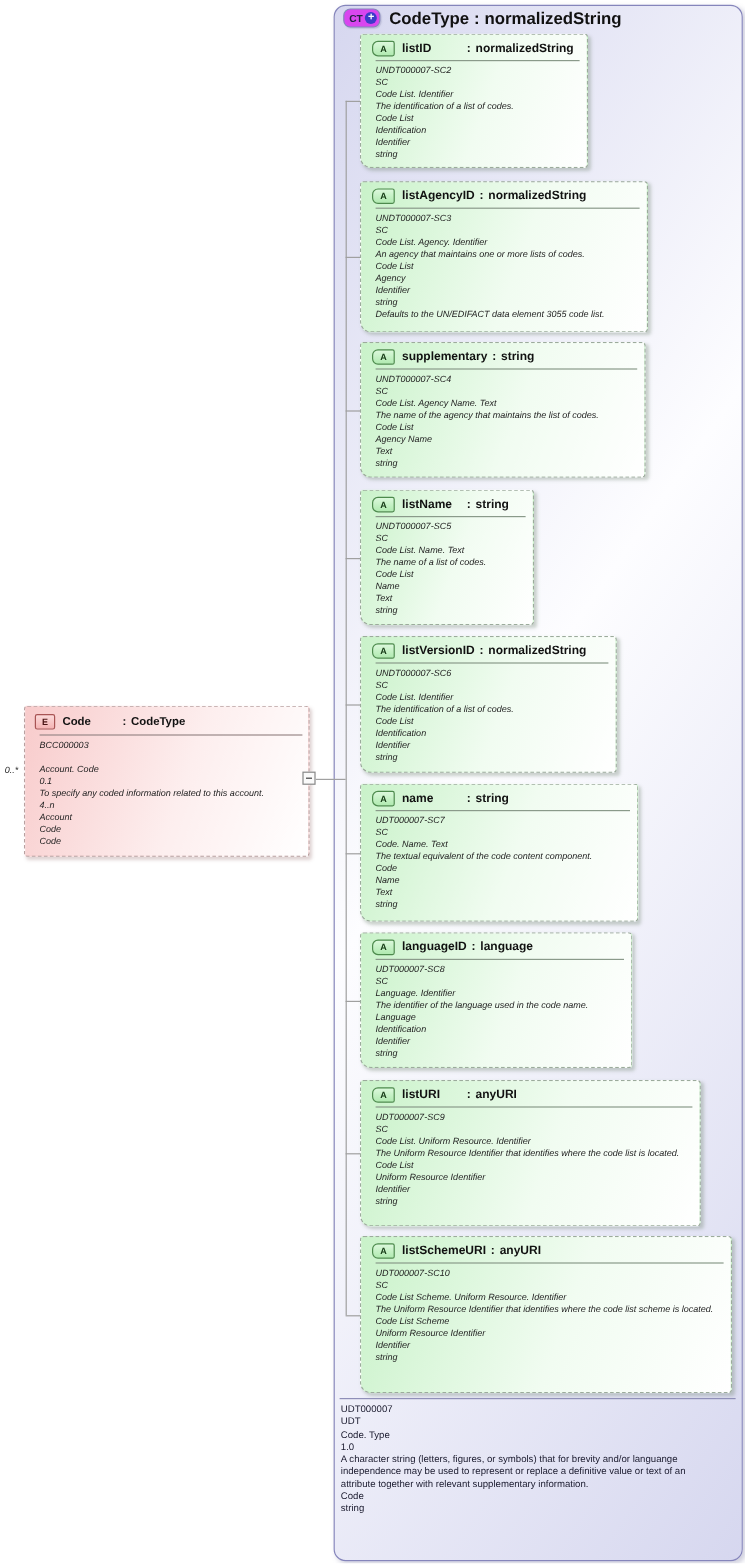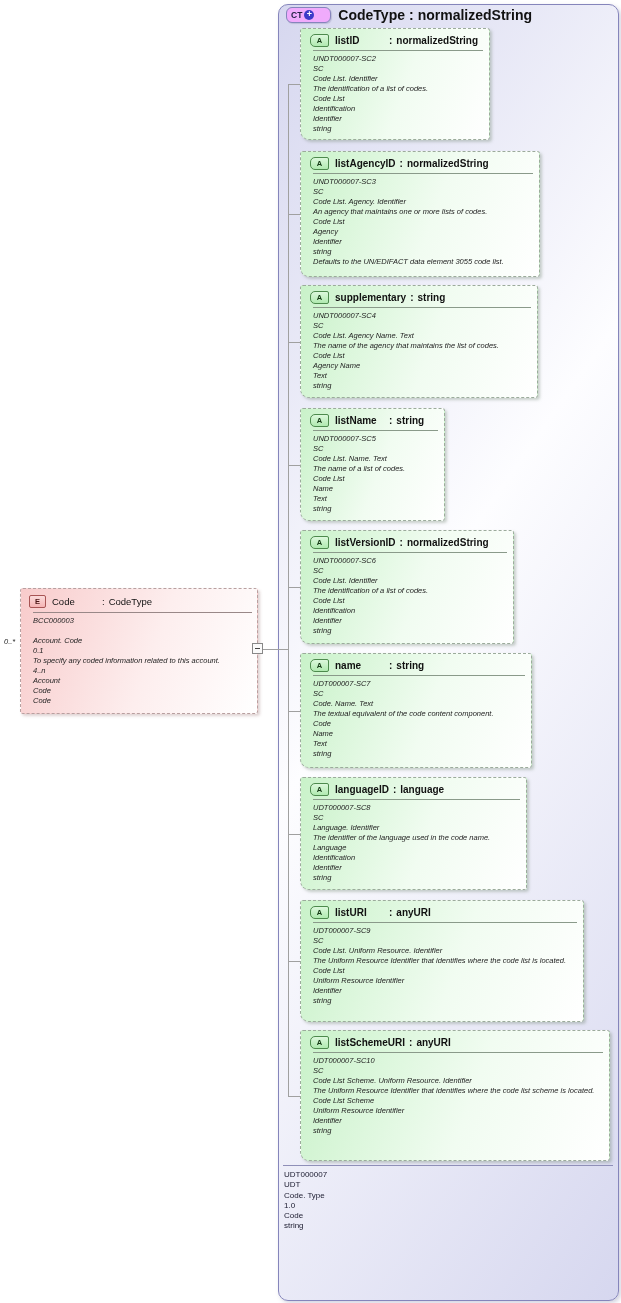--- a/index.html
+++ b/index.html
@@ -5,22 +5,22 @@
   html,body{margin:0;padding:0;background:#ffffff;}
   .canvas{position:relative;width:621px;height:1303px;background:#ffffff;
     font-family:"Liberation Sans",sans-serif;overflow:hidden;}
 
   
   .ct-container{position:absolute;left:278px;top:4px;width:339px;height:1295px;
     border:1px solid var(--container-border);border-radius:10px;
     background:linear-gradient(125deg,var(--container-fill-dark) 0%,var(--container-fill-light) 45%,var(--container-fill-dark) 100%);
     box-shadow:2px 2px 4px rgba(120,120,160,.35);}
   .ct-head{position:absolute;left:286px;top:7px;display:flex;align-items:center;gap:7px;}
-  .ct-badge{display:inline-flex;align-items:center;gap:2px;background:#f0abfc;
-    border:1px solid var(--container-border);border-radius:6px;height:14px;padding:0 16px 0 4px;
+  .ct-badge{display:inline-flex;align-items:center;gap:2px;background:#d946ef;
+    border:1px solid var(--container-border);border-radius:6px;height:14px;padding:0 2px 0 4px;
     box-shadow:1px 1px 1px rgba(120,120,160,.3);}
   .ct-badge-text{font-size:8.5px;font-weight:bold;color:#222244;letter-spacing:0;}
   .ct-plus{position:relative;width:10px;height:10px;border-radius:50%;background:var(--ct-icon-blue);}
   .ct-plus::after{content:"+";position:absolute;left:0;top:-1px;width:10px;height:10px;
     color:#fff;font-size:9px;line-height:11px;text-align:center;font-weight:bold;}
   .ct-title{font-size:14px;font-weight:bold;color:#111111;}
 
   
   .attr-box{position:absolute;border:1px dashed var(--attribute-border);
     background:linear-gradient(110deg,var(--attribute-fill) 0%,#f1fcf1 55%,#ffffff 100%);
@@ -38,21 +38,21 @@
 
   
   .elem-box{position:absolute;left:20px;top:588px;width:238px;height:126px;
     border:1px dashed var(--element-border);
     background:linear-gradient(110deg,var(--element-fill) 0%,#fdeeee 55%,#ffffff 100%);
     border-radius:3px;box-shadow:2px 2px 3px rgba(150,110,110,.3);box-sizing:border-box;}
   .elem-head{display:flex;align-items:center;gap:6px;padding:6px 6px 2px 8px;}
   .e-badge{display:inline-block;width:15px;height:11px;border:1px solid var(--badge-elem-border);
     border-radius:2px;background:linear-gradient(#fbdada,var(--badge-elem-fill));
     font-size:7.5px;font-weight:bold;text-align:center;line-height:11px;color:#4a1414;}
-  .elem-title{font-size:9.5px;font-weight:normal;color:#111;white-space:nowrap;}
+  .elem-title{font-size:9.5px;font-weight:bold;color:#111;white-space:nowrap;}
   .elem-name{display:inline-block;min-width:46px;}
   .elem-box .sep{border-top:1px solid #998888;margin:2px 5px 1px 12px;}
 
   .multiplicity{position:absolute;left:4px;top:637px;font-size:7.5px;font-style:italic;color:#222;}
 
   
   .h-line,.v-line{position:absolute;background:var(--connector-line);}
   .h-line{height:1px;}
   .v-line{width:1px;}
   .collapse-box{position:absolute;left:252px;top:643px;width:11px;height:11px;background:#fafafa;
@@ -250,20 +250,21 @@
         </div>
       </div>
     </div>
 
   <div class="footer-sep"></div>
   <div id="footer" class="footer">
       <div class="ann-line">UDT000007</div>
       <div class="ann-line">UDT</div>
       <div class="ann-line">Code. Type</div>
       <div class="ann-line">1.0</div>
+      <div class="ann-line">A character string (letters, figures, or symbols) that for brevity and/or languange independence may be used to represent or replace a definitive value or text of an attribute together with relevant supplementary information.</div>
       <div class="ann-line">Code</div>
       <div class="ann-line">string</div>
     </div>
 
   <div class="elem-box">
     <div class="elem-head">
       <span class="e-badge">E</span>
       <span class="elem-title"><span class="elem-name">Code</span><span class="colon">:</span><span>CodeType</span></span>
     </div>
     <div class="sep"></div>

